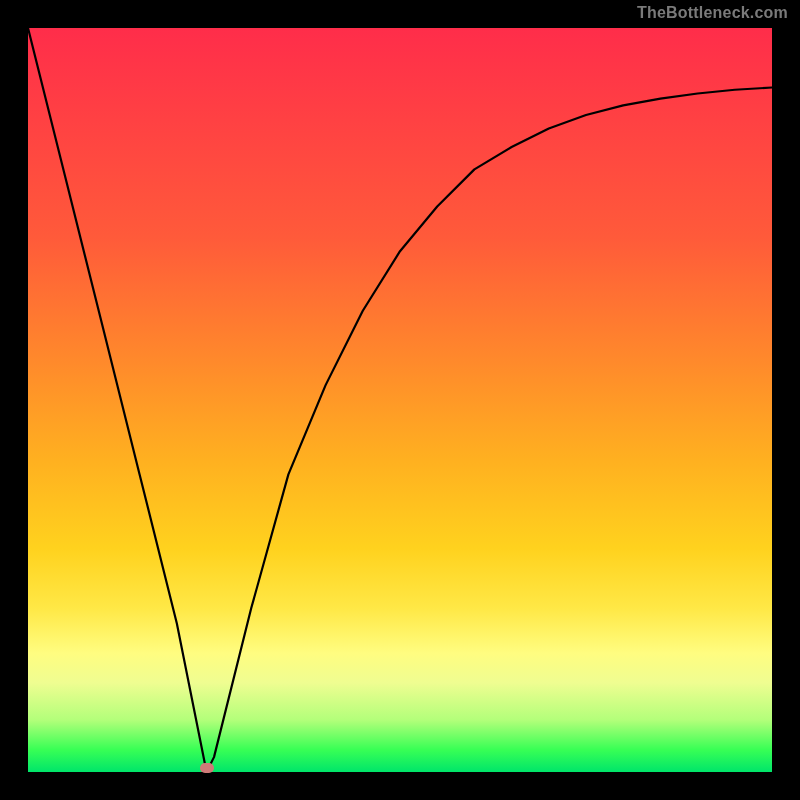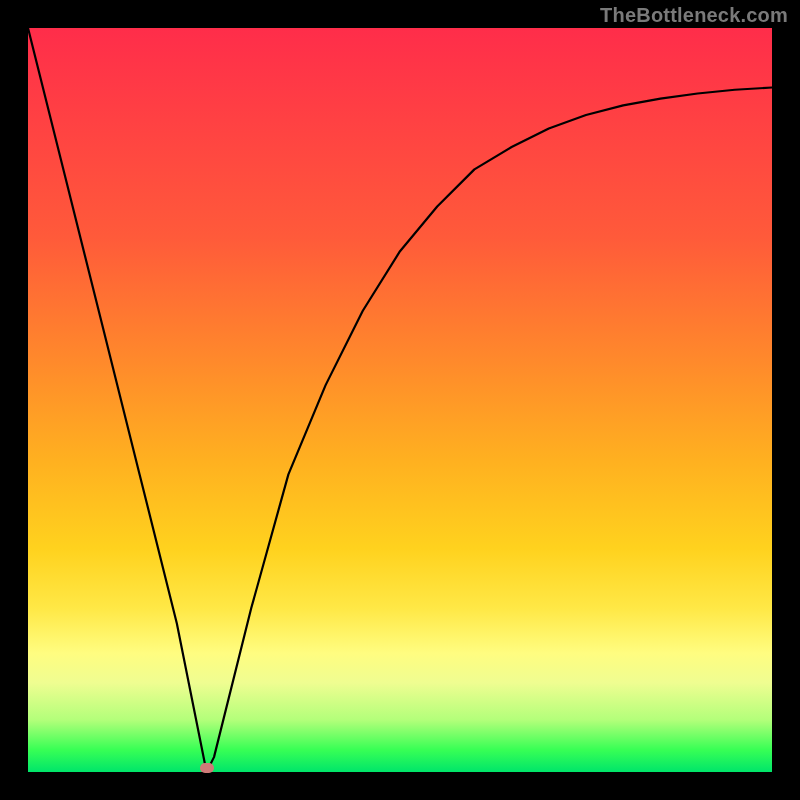--- a/index.html
+++ b/index.html
@@ -36,21 +36,21 @@
       #b3ff7a 93%,
       #38ff55 97%,
       #00e56a 100%
     );
   }
   .watermark {
     position: absolute;
     top: 4px;
     right: 12px;
     color: #7a7a7a;
-    font-size: 20px;
+    font-size: 16px;
     font-weight: 600;
     letter-spacing: 0.2px;
     user-select: none;
   }
   svg.curve {
     position: absolute;
     left: 0;
     top: 0;
     width: 744px;
     height: 744px;

